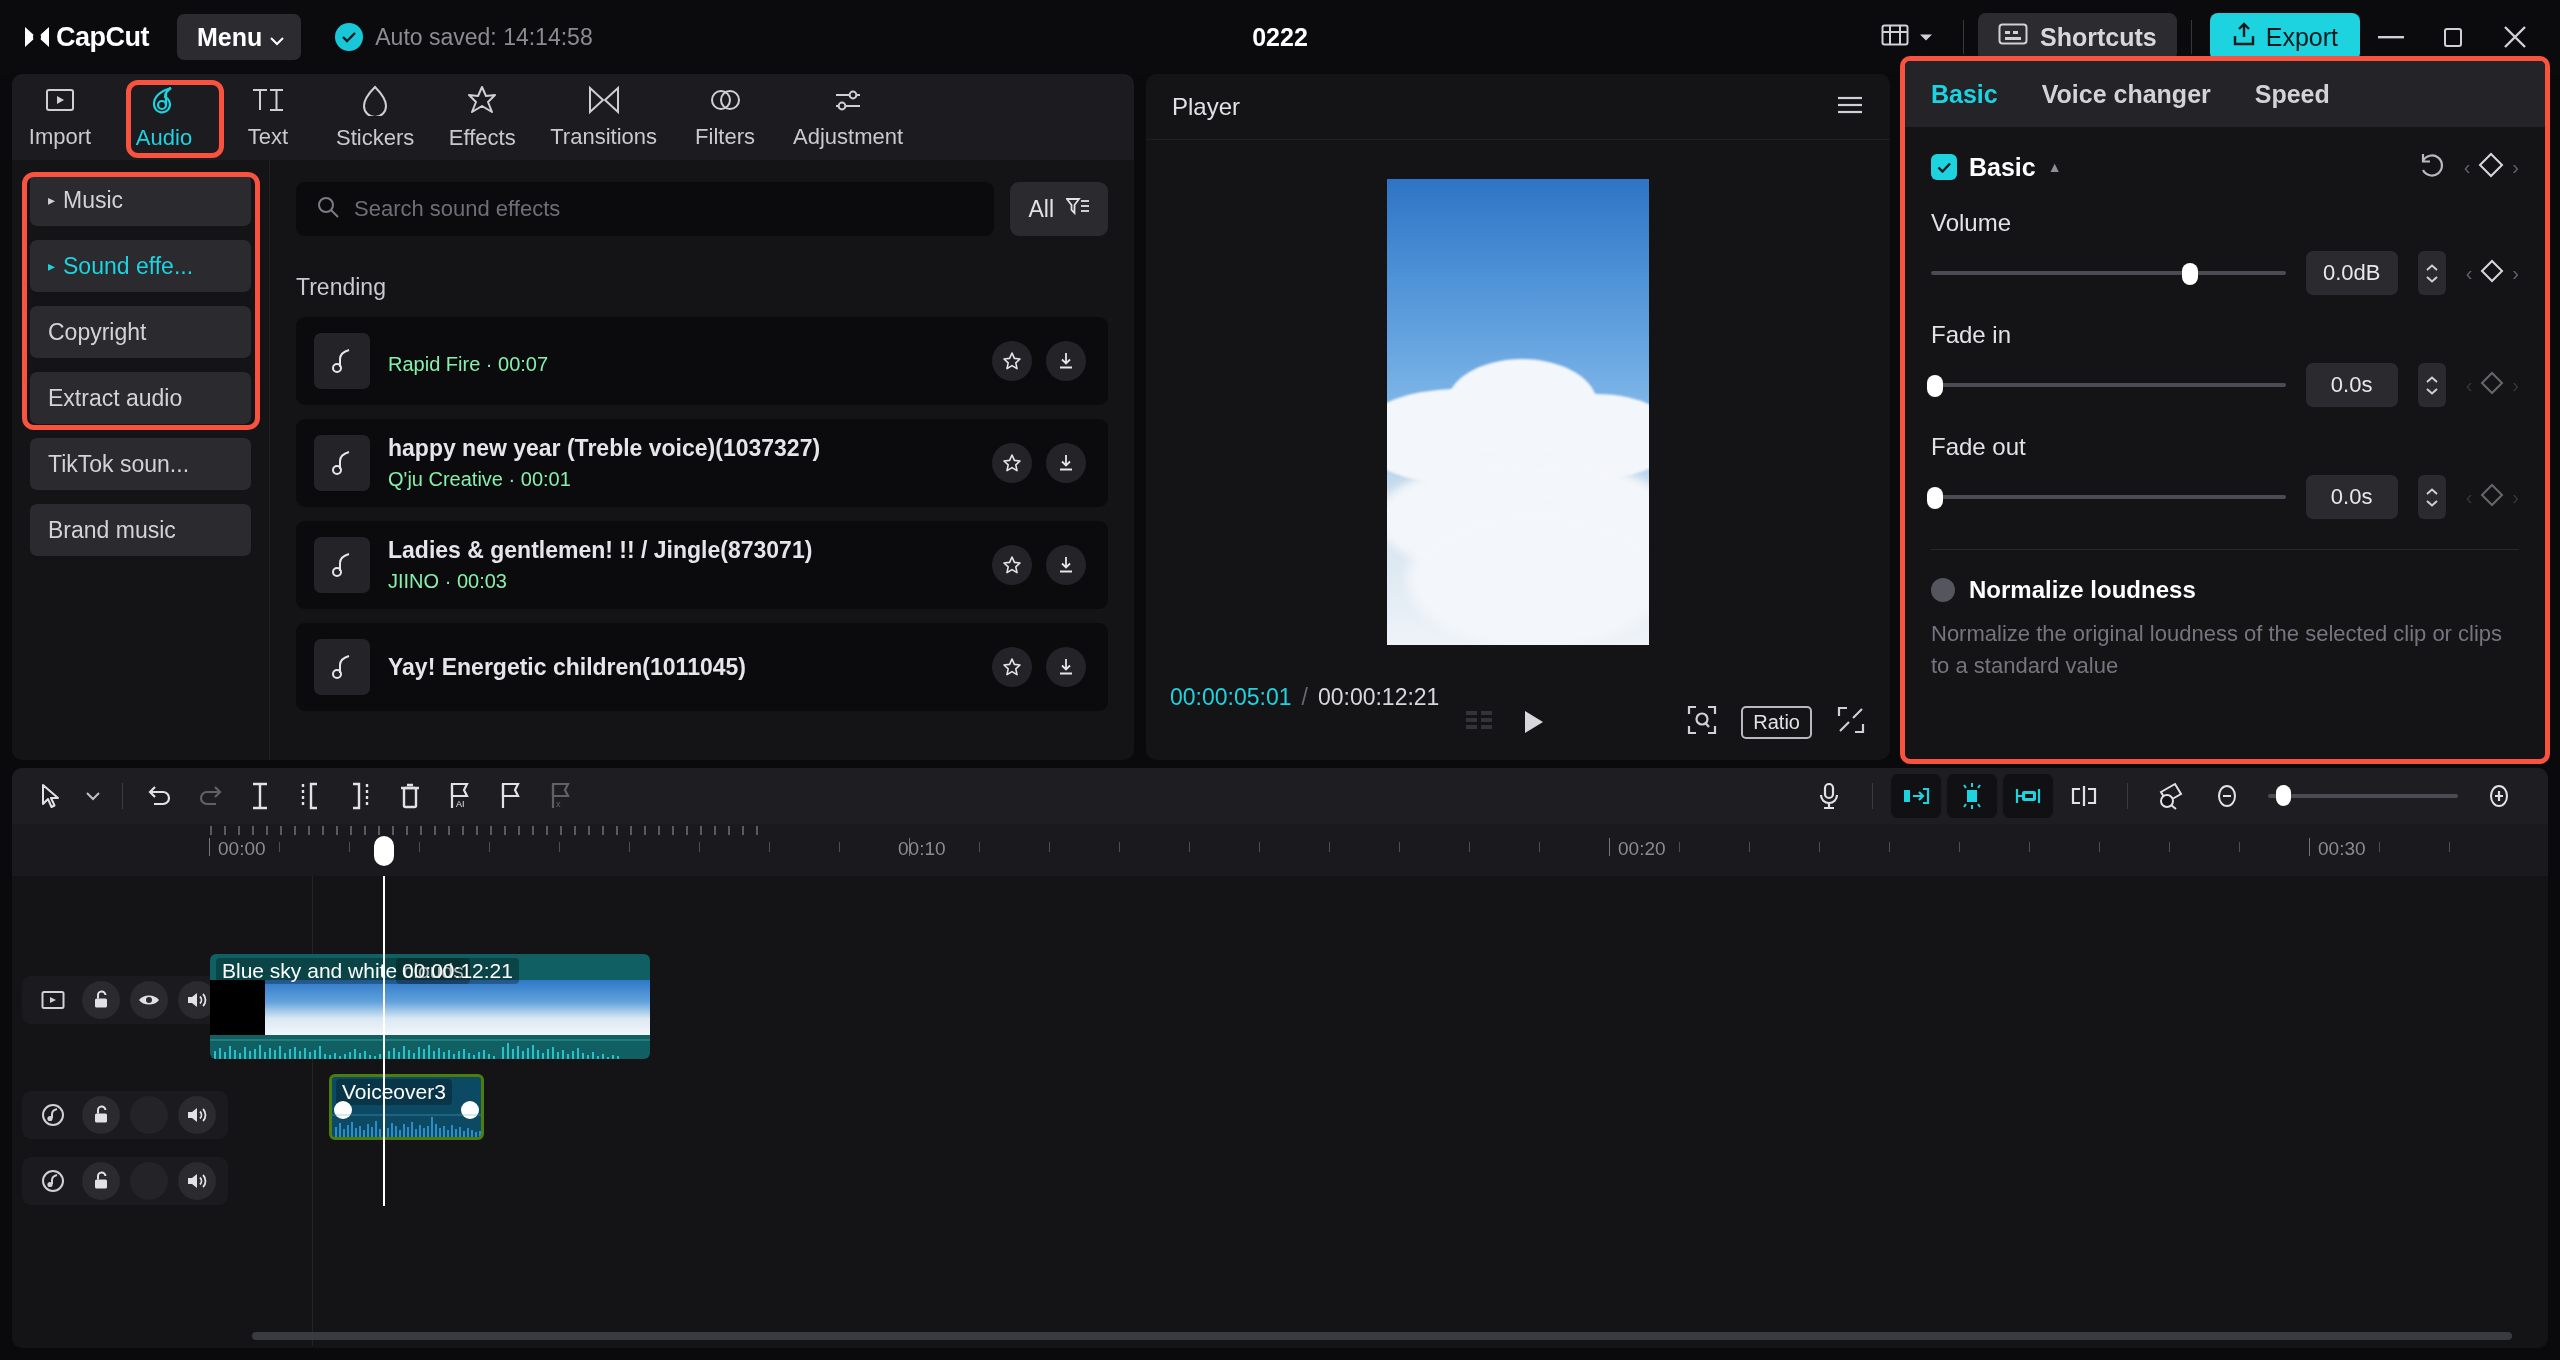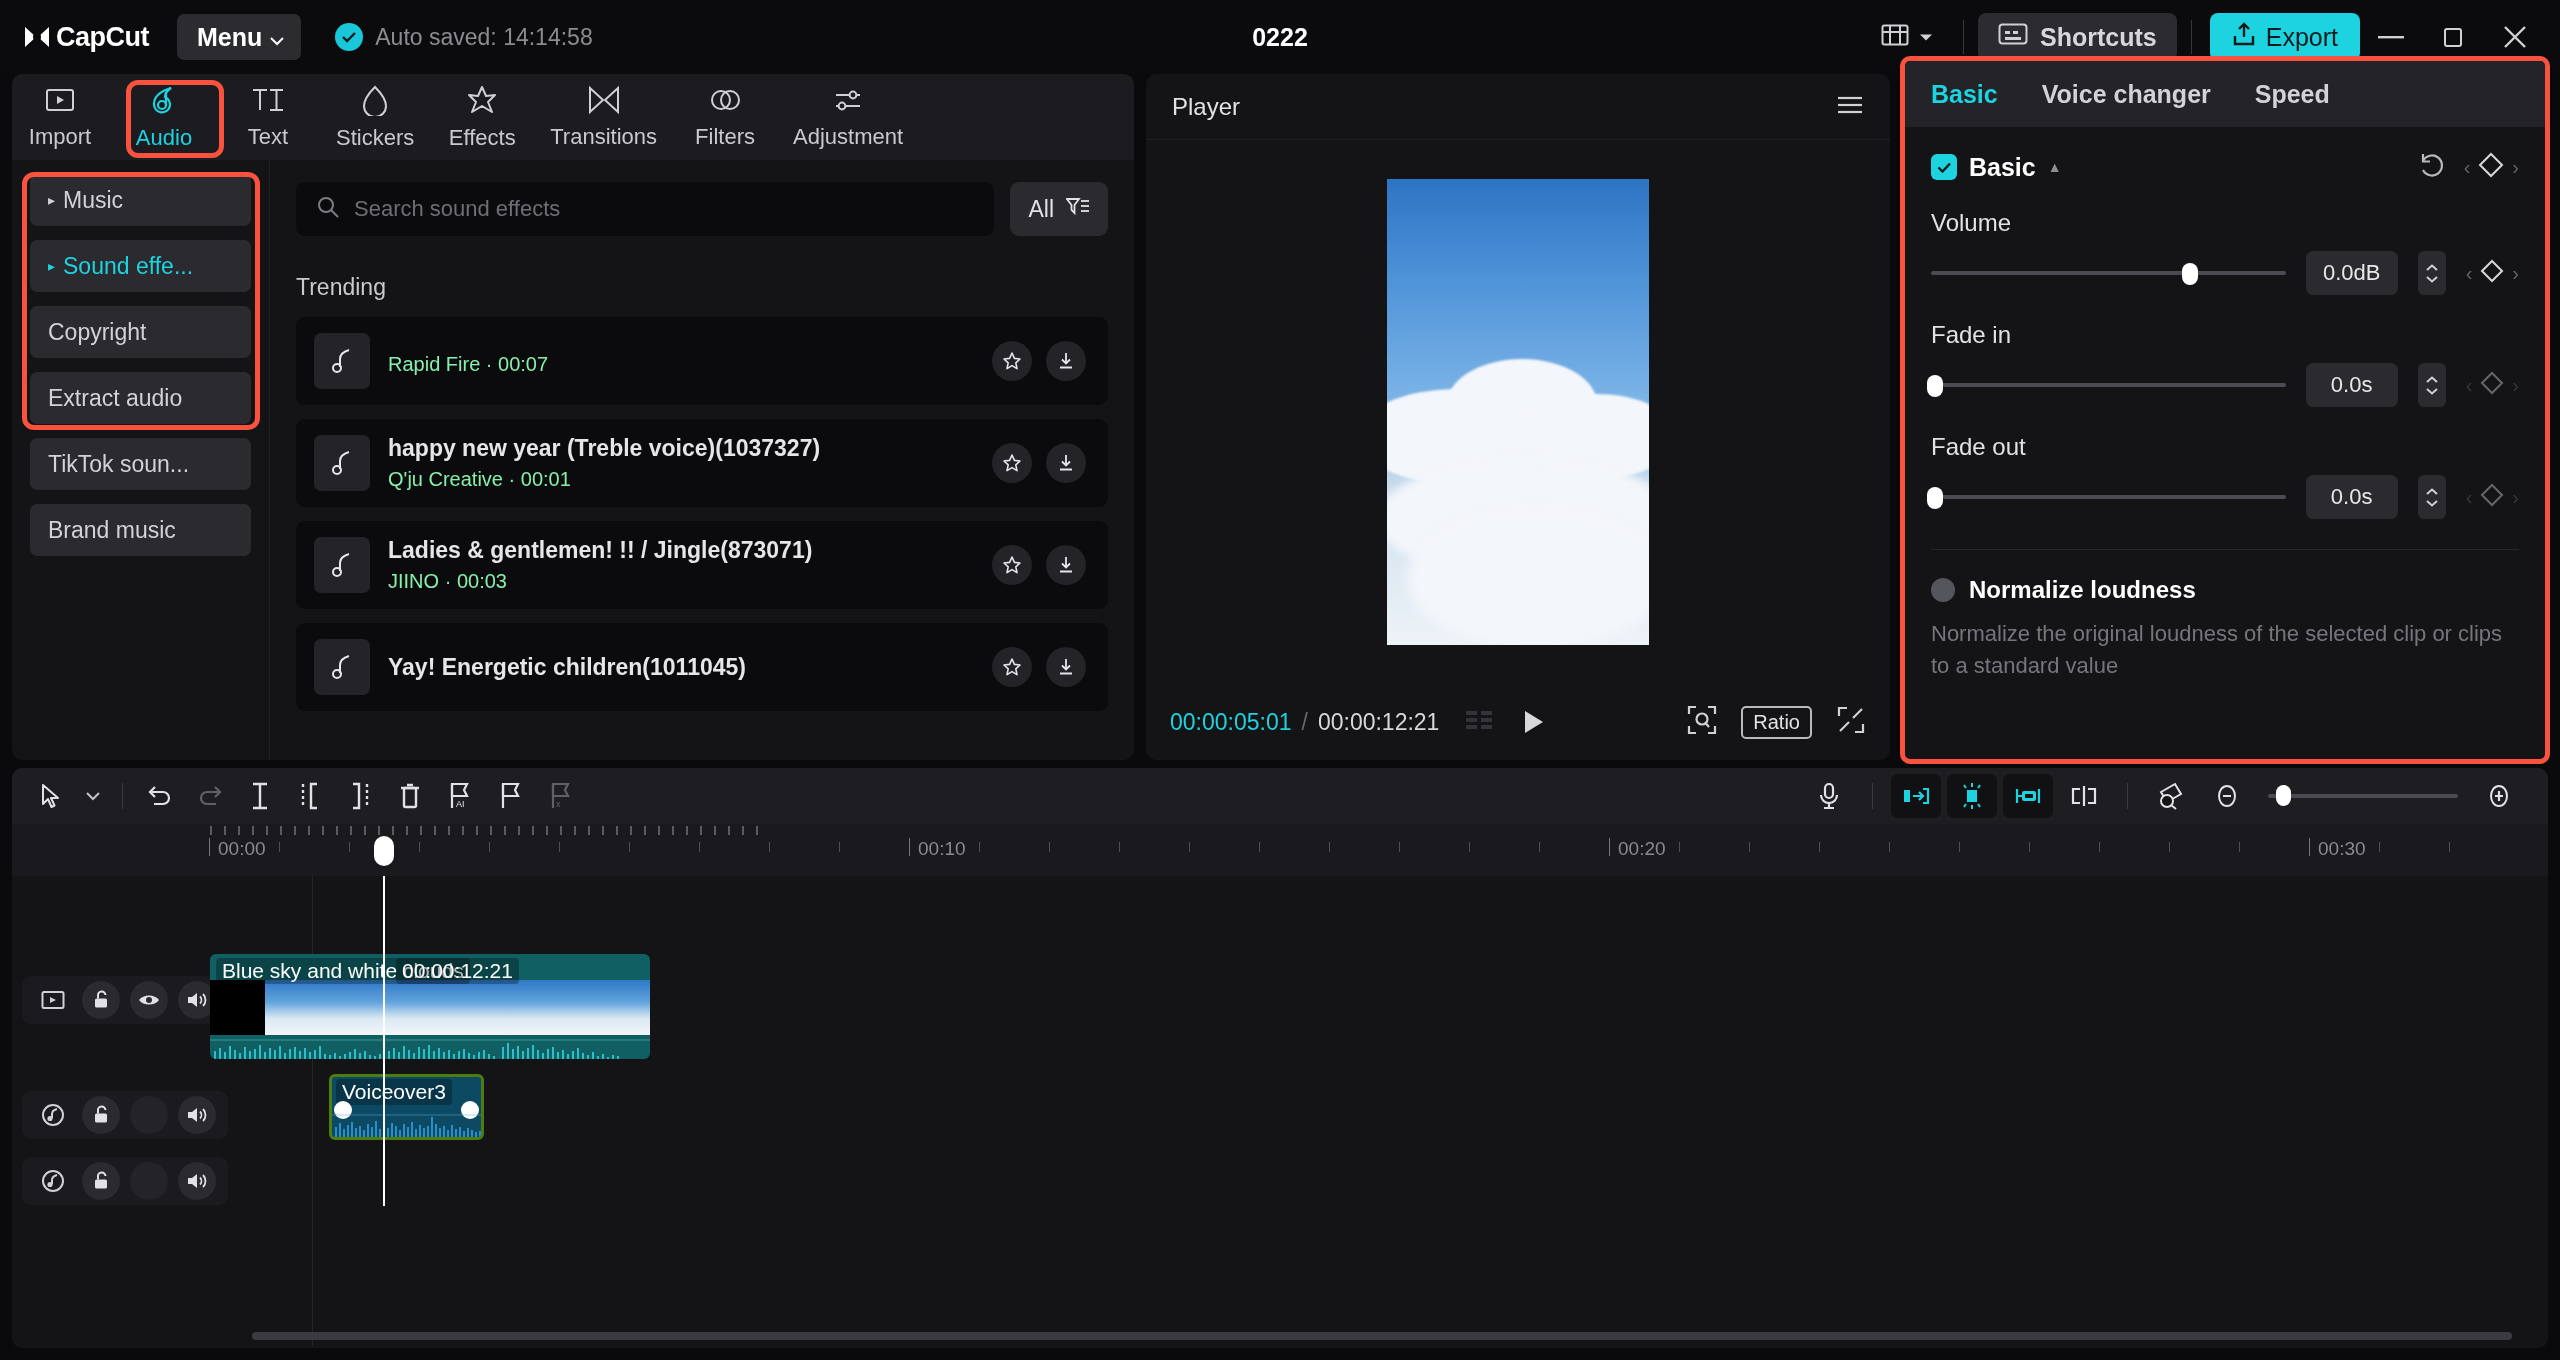--- a/index.html
+++ b/index.html
@@ -145,21 +145,21 @@
     border-bottom: 1px solid #202024;
   }
   .playerhead .ptitle { font-size: 24px; color: #e2e2e6; }
   .playerhead .pmenu { margin-left: auto; cursor: pointer; }
   .stage { flex: 1; display: flex; align-items: center; justify-content: center; }
   .video-frame {
     width: 262px; height: 466px; position: relative; overflow: hidden;
     background: linear-gradient(#2d74c4 0%, #4f93d8 22%, #79b2e6 46%, #cfe0ee 68%, #eef3f8 100%);
   }
   .cloud { position: absolute; background: #f3f6fa; border-radius: 50%; filter: blur(1px); }
-  .playerfoot { height: 76px; display: flex; align-items: center; padding: 0 24px; gap: 0; }
+  .playerfoot { height: 76px; display: flex; padding: 0 24px; gap: 0; }
   .tcode-cur { font-size: 23px; color: #1dd3e0; }
   .tcode-sep { font-size: 23px; color: #67676f; margin: 0 10px; }
   .tcode-tot { font-size: 23px; color: #d8d8dc; }
   .pf-icon { margin-left: 26px; display: flex; align-items: center; cursor: pointer; }
   .pf-right { margin-left: auto; display: flex; align-items: center; gap: 24px; }
   .ratio-btn {
     border: 2px solid #b9b9c0; border-radius: 5px; padding: 3px 10px;
     font-size: 20px; color: #e2e2e6; cursor: pointer;
   }
 
@@ -1006,21 +1006,21 @@
       <div class="rtick" style="left:407px;"></div>
         <div class="rtick" style="left:477px;"></div>
       <div class="rtick" style="left:547px;"></div>
         <div class="rtick" style="left:617px;"></div>
       <div class="rtick" style="left:687px;"></div>
         <div class="rtick" style="left:757px;"></div>
       <div class="rtick" style="left:827px;"></div>
         <div class="rtick" style="left:897px;"></div>
 
       <div class="rtick major" style="left:897px;"></div>
-      <div class="rlabel" style="left:906px;">00:10</div>
+      <div class="rlabel" style="left:886px;">00:10</div>
       <div class="rtick" style="left:967px;"></div>
         <div class="rtick" style="left:1037px;"></div>
       <div class="rtick" style="left:1107px;"></div>
         <div class="rtick" style="left:1177px;"></div>
       <div class="rtick" style="left:1247px;"></div>
         <div class="rtick" style="left:1317px;"></div>
       <div class="rtick" style="left:1387px;"></div>
         <div class="rtick" style="left:1457px;"></div>
       <div class="rtick" style="left:1527px;"></div>
 

